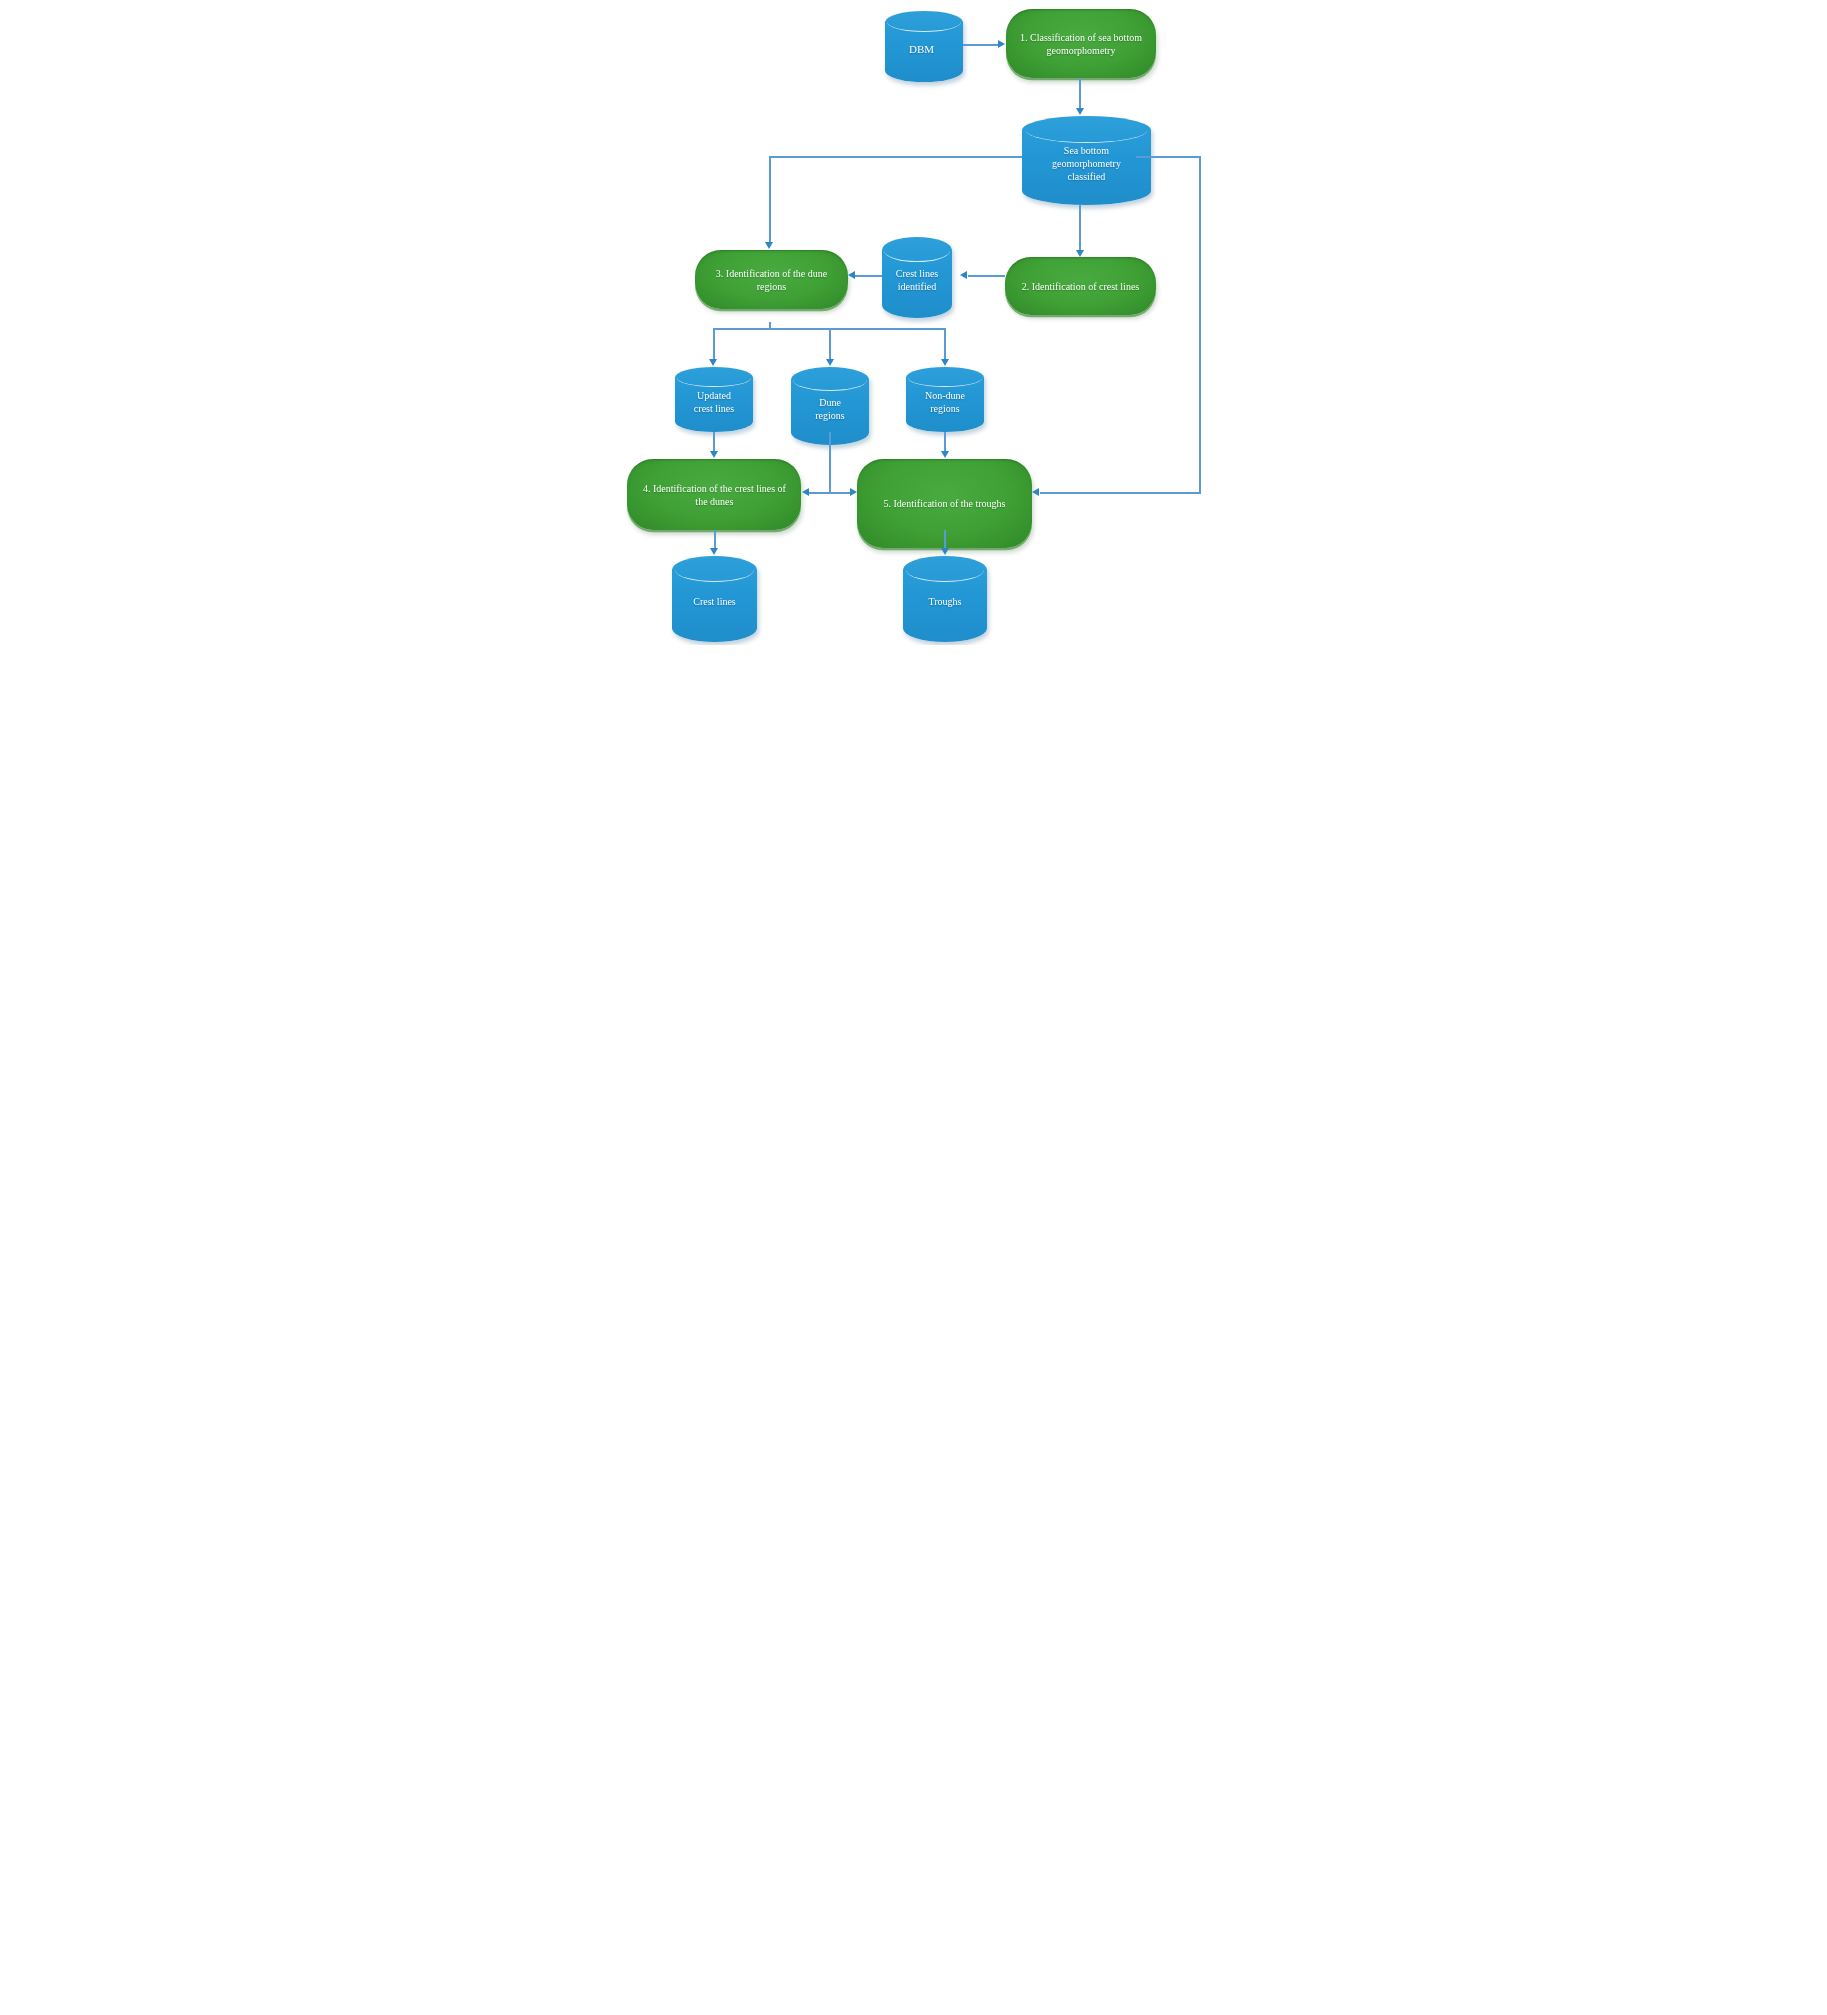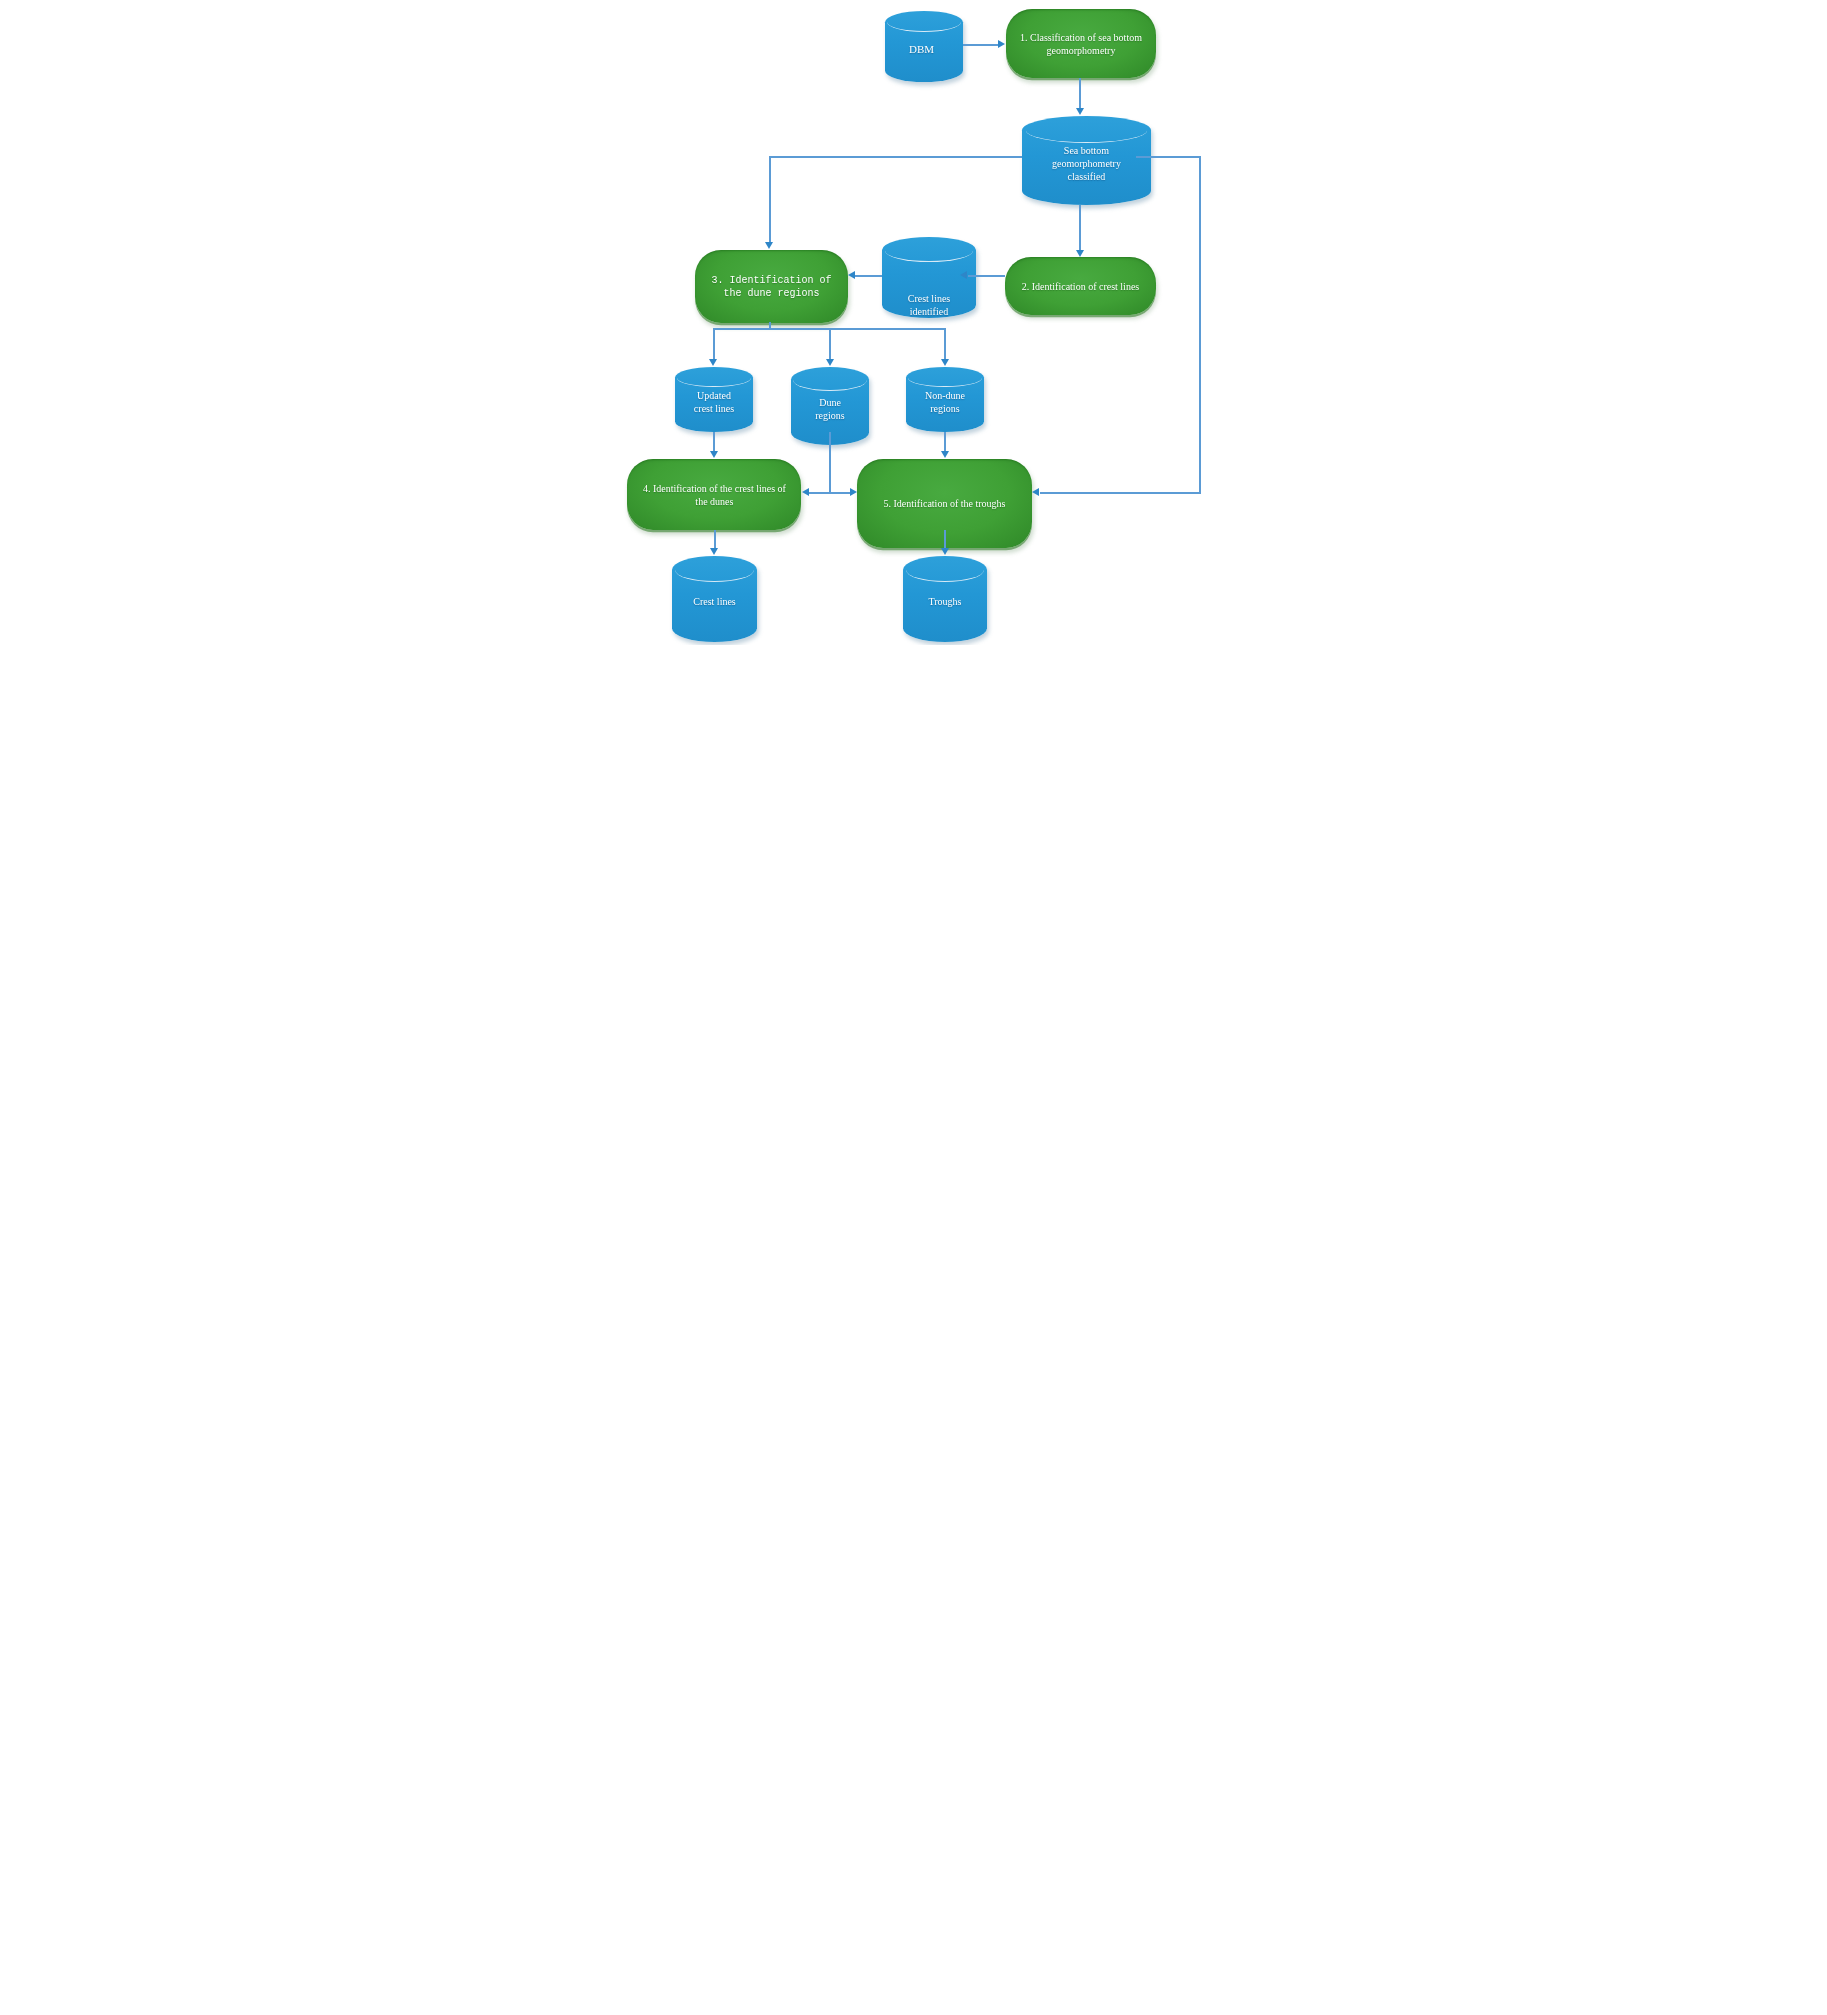--- a/index.html
+++ b/index.html
@@ -52,25 +52,25 @@
   </div>
 
   <div class="process" style="left:385px;top:9.4px;width:150px;height:69px;">
     <span class="lbl">1. Classification of sea bottom geomorphometry</span>
   </div>
 
   <div class="cylinder" style="left:401px;top:116px;width:129px;height:89px;">
     <span class="lbl">Sea bottom geomorphometry classified</span>
   </div>
 
-  <div class="process" style="left:74px;top:250px;width:153px;height:73px;font-family:Liberation Mono, monospace;">
+  <div class="process" style="left:74px;top:250px;width:153px;height:59px;">
     <span class="lbl">3. Identification of the dune regions</span>
   </div>
 
-  <div class="cylinder" style="left:261px;top:237px;width:94px;height:81px;align-items:flex-end;">
+  <div class="cylinder" style="left:261px;top:237px;width:70px;height:81px;">
     <span class="lbl">Crest lines identified</span>
   </div>
 
   <div class="process" style="left:384px;top:257px;width:151px;height:58px;">
     <span class="lbl">2. Identification of crest lines</span>
   </div>
 
   <div class="cylinder" style="left:54px;top:367px;width:78px;height:65px;">
     <span class="lbl">Updated crest lines</span>
   </div>

